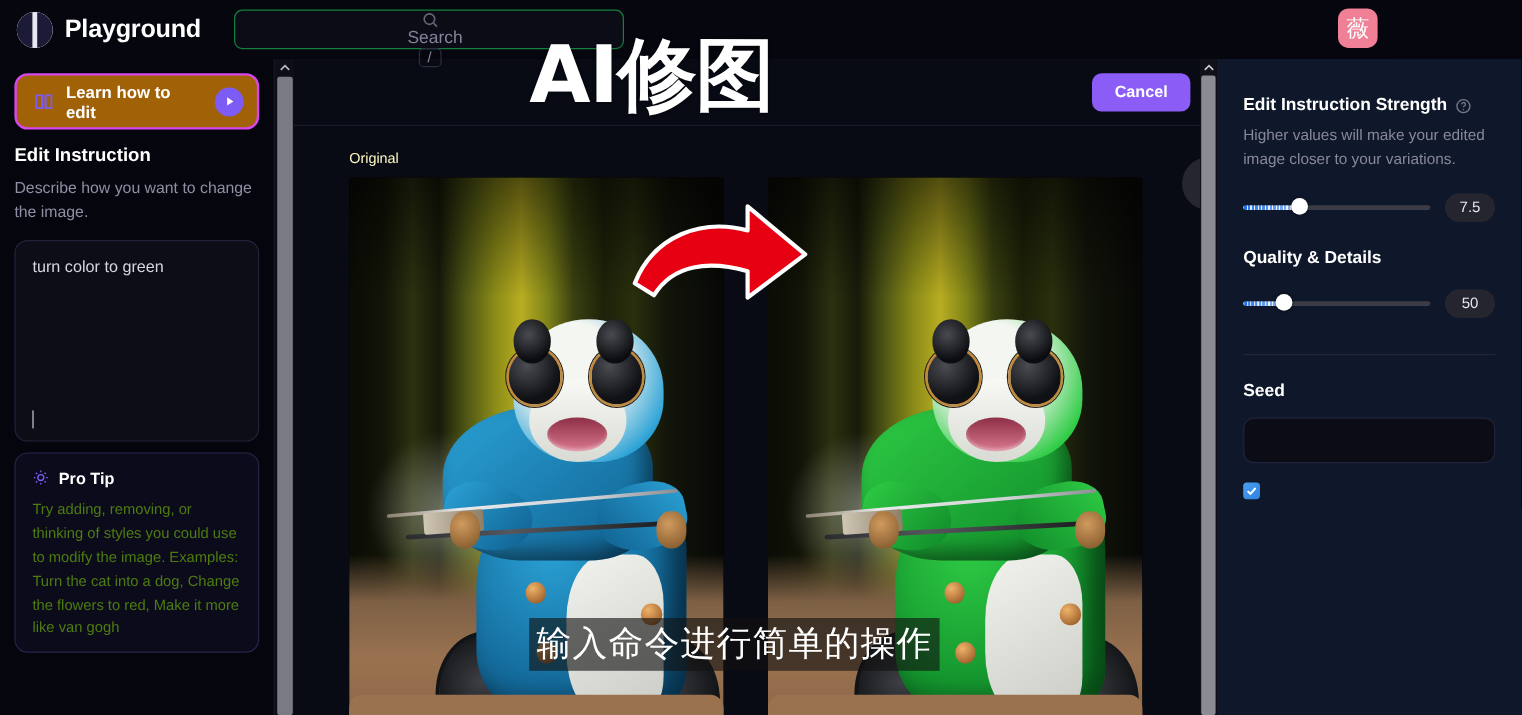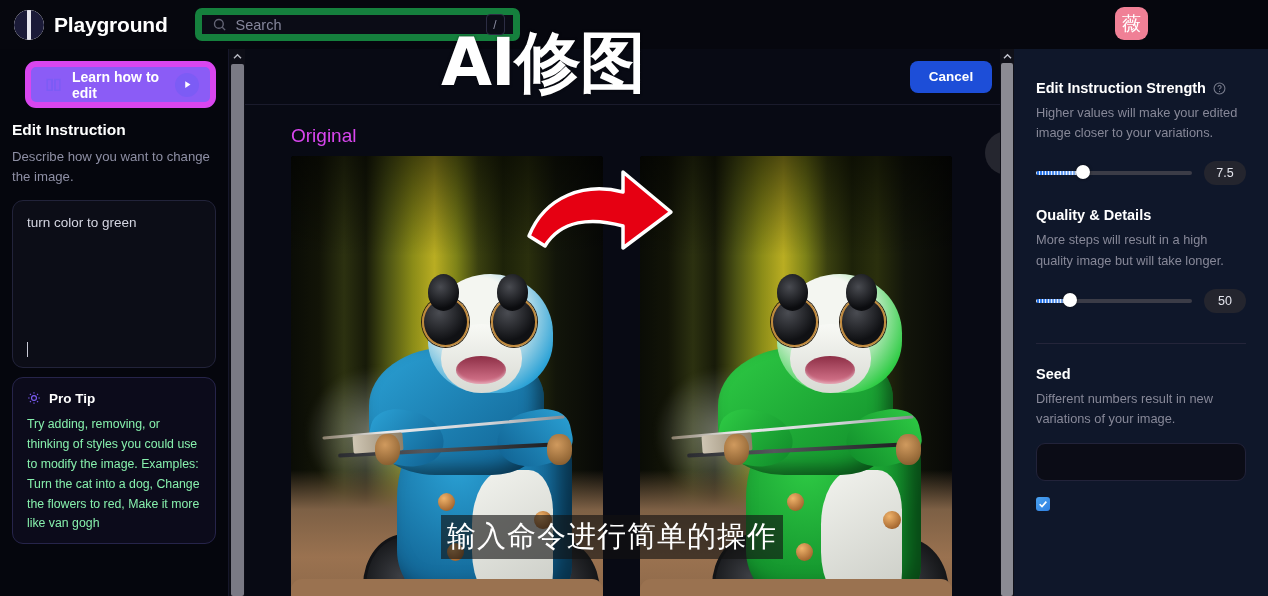--- a/index.html
+++ b/index.html
@@ -40,25 +40,26 @@
     position: absolute; width: 4px; height: 100%;
     background: #e8e8f0; z-index: 2;
   }
   .brand-name {
     color: #fff; font-size: 21px; font-weight: bold; letter-spacing: -0.2px;
   }
   .searchbox {
     margin-left: 27px;
     width: 325px; height: 33px;
     background: #0b0c16;
-    border: 7px solid #15803d;
+    border: 1px solid #15803d;
     border-radius: 7px;
     display: flex; align-items: center;
     padding: 0 8px 0 10px;
     position: relative;
+    flex-direction: column;
   }
   .search-ico { width: 15px; height: 15px; flex: 0 0 15px; opacity: .62; }
   .search-ph {
     margin-left: 9px; color: #84859a; font-size: 14.5px; flex: 1;
   }
   .slash-key {
     width: 19px; height: 21px; border: 1px solid #2c2d43; border-radius: 4px;
     color: #8c8da2; font-size: 12px;
     display: flex; align-items: center; justify-content: center;
   }
@@ -74,26 +75,25 @@
   
   .sidebar {
     position: absolute; left: 0; top: 49px;
     width: 228px; height: 547px;
     background: #05060d;
     padding: 12px;
     overflow: hidden;
   }
   .learn-card {
     height: 47px; border-radius: 11px;
-    border: 6px solid #d946ef;
-    background: #8b5cf6;
+    border: 2px solid #d946ef;
+    background: #a16207;
     display: flex; align-items: center;
     padding: 0 11px 0 14px;
     gap: 10px;
-    margin-left: 13px;
   }
   .book-ico { width: 17px; height: 17px; flex: 0 0 17px; }
   .learn-label { color: #fff; font-size: 14px; font-weight: bold; flex: 1; }
   .play-btn {
     width: 24px; height: 24px; border-radius: 50%;
     background: #7c5cf5;
     display: flex; align-items: center; justify-content: center;
   }
   .play-btn svg { width: 9px; height: 9px; }
 
@@ -125,21 +125,21 @@
     border: 1px solid #26244a;
     background: #0c0b1b;
     border-radius: 11px;
     padding: 13px 14px 14px 14px;
     height: 167px;
   }
   .protip-head { display: flex; align-items: center; gap: 8px; }
   .protip-ico { width: 14px; height: 14px; }
   .protip-title { color: #fff; font-size: 13.5px; font-weight: bold; }
   .protip-body {
-    color: #86efac; font-size: 12.3px; line-height: 1.62; margin-top: 9px;
+    color: #4d7c0f; font-size: 12.3px; line-height: 1.62; margin-top: 9px;
   }
 
   
   .vscroll-left {
     position: absolute; left: 228px; top: 49px;
     width: 17px; height: 547px;
     background: #0d0e17;
     border-left: 1px solid #16172a;
   }
   .vscroll-left .arrow-up {
@@ -166,25 +166,25 @@
     display: flex; align-items: center; justify-content: flex-end;
     padding-right: 21px; gap: 12px;
   }
   .btn {
     height: 32px; border-radius: 8px;
     font-size: 13.5px; font-weight: bold; color: #fff;
     display: flex; align-items: center; justify-content: center;
     padding: 0 16px; cursor: pointer; border: none;
     font-family: "Liberation Sans", sans-serif;
   }
-  .btn-cancel { background: #1d4ed8; min-width: 82px; }
+  .btn-cancel { background: #8b5cf6; min-width: 82px; }
   .btn-save { background: #6d5cf0; min-width: 108px; }
 
   .orig-label {
-    color: #d946ef; font-size: 19px;
+    color: #fef9c3; font-size: 12px;
     margin: 20px 12px 9px 46px;
   }
   .images-row {
     display: flex; gap: 37px; padding-left: 46px;
     position: relative;
   }
   .img-frame {
     width: 312px; height: 455px;
     border-radius: 3px; overflow: hidden;
     position: relative;
@@ -635,35 +635,33 @@
       <div class="knob" style="left:30%"></div>
     </div>
     <div class="val-pill">7.5</div>
   </div>
 
   <div style="height:22px"></div>
 
   <div class="rp-head">
     <div class="rp-title">Quality &amp; Details</div>
   </div>
-  <div class="rp-desc">More steps will result in a high quality image but will take longer.</div>
   <div class="slider-row">
     <div class="slider">
       <div class="track"></div>
       <div class="fill" style="width:22%"></div>
       <div class="knob" style="left:22%"></div>
     </div>
     <div class="val-pill">50</div>
   </div>
 
   <div class="divider"></div>
 
   <div style="height:22px"></div>
   <div class="rp-title">Seed</div>
-  <div class="rp-desc">Different numbers result in new variations of your image.</div>
   <div class="seed-input"></div>
   <div class="check-row">
     <div class="checkbox">
       <svg viewBox="0 0 12 12" fill="none" stroke="#fff" stroke-width="2">
           <polyline points="2,6.3 4.8,9 10,3.2"></polyline>
         </svg>
     </div>
   </div>
 </div>
 

